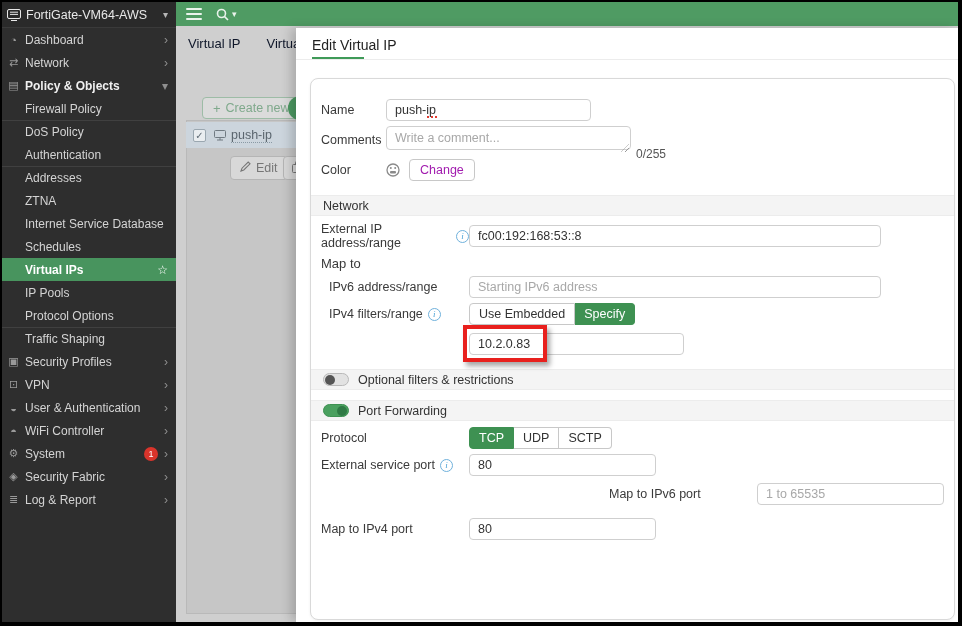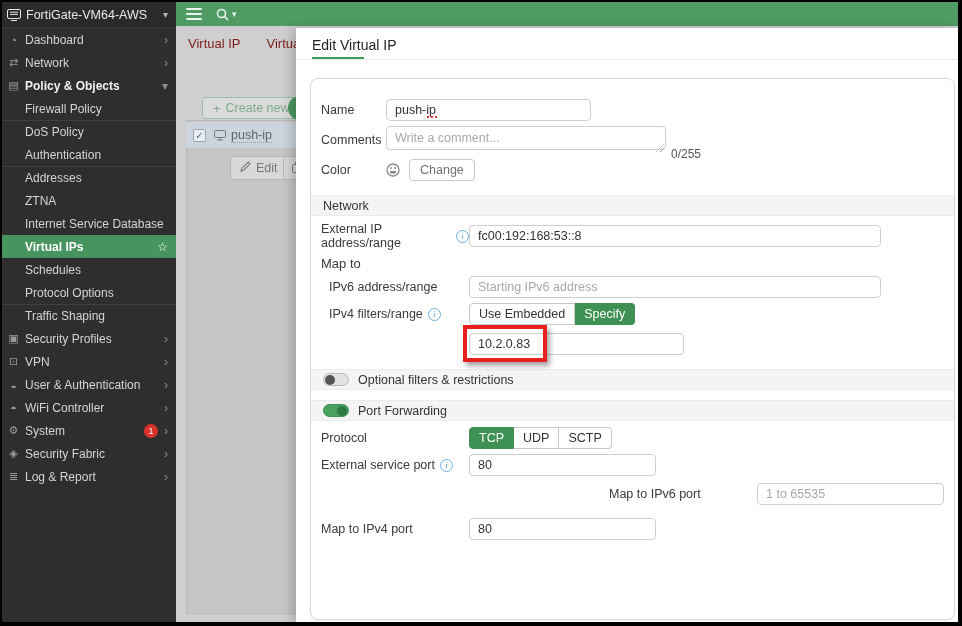--- a/index.html
+++ b/index.html
@@ -28,21 +28,21 @@
   .topbar { position:absolute; left:174px; top:0; right:0; height:24px; background:#4f9b63; z-index:2; display:flex; align-items:center; }
   .hamburger { width:16px; margin:0 0 0 10px; cursor:pointer; }
   .hamburger span { display:block; height:2px; background:#eaf3ec; margin:3px 0; border-radius:1px; }
   .searchbox { display:flex; align-items:center; margin-left:14px; cursor:pointer; }
   .searchbox svg { display:block; }
   .searchbox .caret { color:#eaf3ec; font-size:9px; margin-left:3px; }
 
   
   .content { position:absolute; left:174px; top:24px; right:0; bottom:0; background:#cfcfcf; z-index:1; }
   .tabs { position:absolute; left:12px; top:8px; width:112px; overflow:hidden; white-space:nowrap; }
-  .tab { display:inline-block; color:#7f1d1d; font-size:13px; margin-right:26px; cursor:pointer; }
+  .tab { display:inline-block; color:#0f172a; font-size:13px; margin-right:26px; cursor:pointer; }
   .ghost-btn { position:absolute; display:flex; align-items:center; border-radius:4px; font-size:12.5px; cursor:pointer; }
   .create-new { left:26px; top:71px; height:22px; padding:0 10px; border:1px solid #9dbca6; color:#7fa98c; background:rgba(255,255,255,.25); }
   .create-new .plus { margin-right:5px; font-size:13px; }
   .green-circle { position:absolute; left:112px; top:70px; width:24px; height:24px; border-radius:50%; background:#4d9a63; }
   .table-ghost { position:absolute; left:10px; top:94px; width:112px; height:494px; background:#c6c6c6; border:1px solid #b9b9b9; }
   .vip-row { position:absolute; left:10px; top:96px; width:112px; height:26px; background:#ccd5dd; display:flex; align-items:center; padding-left:7px; }
   .vip-row .cb { width:13px; height:13px; background:#e9edf0; border:1px solid #9aa7b0; border-radius:2px; color:#5f6b75; font-size:10px; line-height:11px; text-align:center; margin-right:8px; cursor:pointer; }
   .vip-row .vicon { color:#707a82; margin-right:5px; display:flex; }
   .vip-row .vname { color:#5a656e; font-size:12.5px; border-bottom:1px dotted #8a9aa5; }
   .edit-btn { left:54px; top:130px; height:24px; padding:0 9px; background:#d8d8d8; border:1px solid #b5b5b5; color:#767676; }
@@ -59,33 +59,33 @@
   .row { display:flex; align-items:center; padding:0 10px; margin:5px 0; min-height:22px; }
   .lbl { font-size:12.5px; color:#3a3a3a; flex:0 0 auto; display:flex; align-items:center; }
   .lbl-sm { width:65px; }
   .lbl-lg { width:148px; }
   .lbl-ind { padding-left:8px; width:148px; }
   .plain-lbl { font-size:13px; color:#3a3a3a; padding:0 10px; margin:6px 0 4px 0; }
 
   input[type=text], textarea { height:22px; border:1px solid #cfcfcf; border-radius:4px; font-family:"Liberation Sans","DejaVu Sans",sans-serif; font-size:12.5px; color:#333; padding:0 8px; outline:none; background:#fff; }
   input::placeholder, textarea::placeholder { color:#a8a8a8; }
   .in-name { width:205px; }
-  .in-comments { width:280px; height:24px; resize:none; padding-top:4px; }
+  .in-comments { width:245px; height:24px; resize:none; padding-top:4px; }
   .in-wide { width:412px; }
   .in-ipv4 { width:215px; }
   .in-port { width:187px; }
 
   .inputwrap { position:relative; display:inline-block; }
   .squiggle { position:absolute; left:40px; top:17px; width:13px; height:3px; pointer-events:none;
     background-image:radial-gradient(circle at 2px 1px,#e03b30 1px,transparent 1.2px); background-size:4px 3px; }
   .counter { font-size:12px; color:#555; margin-left:5px; align-self:flex-end; transform:translateY(7px); }
   .resize-handle { position:absolute; right:2px; bottom:2px; width:8px; height:8px; pointer-events:none;
     background:repeating-linear-gradient(135deg, transparent 0 2px, #9a9a9a 2px 3px); clip-path:polygon(100% 0,100% 100%,0 100%); }
 
-  .btn { height:22px; display:inline-flex; align-items:center; padding:0 10px; border:1px solid #c8c8c8; background:#fff; border-radius:4px; font-size:12.5px; color:#737373; cursor:pointer; }
+  .btn { height:22px; display:inline-flex; align-items:center; padding:0 10px; border:1px solid #c8c8c8; background:#fff; border-radius:4px; font-size:12.5px; color:#a21caf; cursor:pointer; }
   .swatch-icon { display:flex; margin-right:8px; }
 
   .band { display:flex; align-items:center; height:21px; background:#f4f4f4; border-top:1px solid #ececec; border-bottom:1px solid #ececec; padding:0 12px; margin:14px 0 6px 0; }
   .band-label { font-size:12.5px; color:#333; }
   .band.toggle-band { margin:10px 0 6px 0; }
 
   .info-i { width:13px; height:13px; border:1px solid #6fb1dc; border-radius:50%; color:#4da3d6; font-size:9px; font-style:italic; font-family:"Liberation Serif",serif; display:inline-flex; align-items:center; justify-content:center; margin-left:5px; flex:0 0 auto; cursor:pointer; }
 
   .seg { display:inline-flex; }
   .seg .seg-btn { height:22px; display:inline-flex; align-items:center; padding:0 9px; border:1px solid #c8c8c8; background:#fff; color:#333; font-size:12.5px; cursor:pointer; }
@@ -205,26 +205,29 @@
         </div>
     <div class="sb-item sub divider">
           <span>Addresses</span>
         </div>
     <div class="sb-item sub">
           <span>ZTNA</span>
         </div>
     <div class="sb-item sub">
           <span>Internet Service Database</span>
         </div>
+    <div class="sb-item sub">
+          <span>Schedules</span>
+        </div>
     <div class="sb-item sub selected">
       <span>Virtual IPs</span>
       <span class="star">☆</span>
     </div>
     <div class="sb-item sub">
-          <span>Schedules</span>
+          <span>IP Pools</span>
         </div>
     <div class="sb-item sub">
           <span>Protocol Options</span>
         </div>
     <div class="sb-item sub divider">
           <span>Traffic Shaping</span>
         </div>
     <div class="sb-item">
       <span class="ic">▣</span>
       <span>Security Profiles</span>

